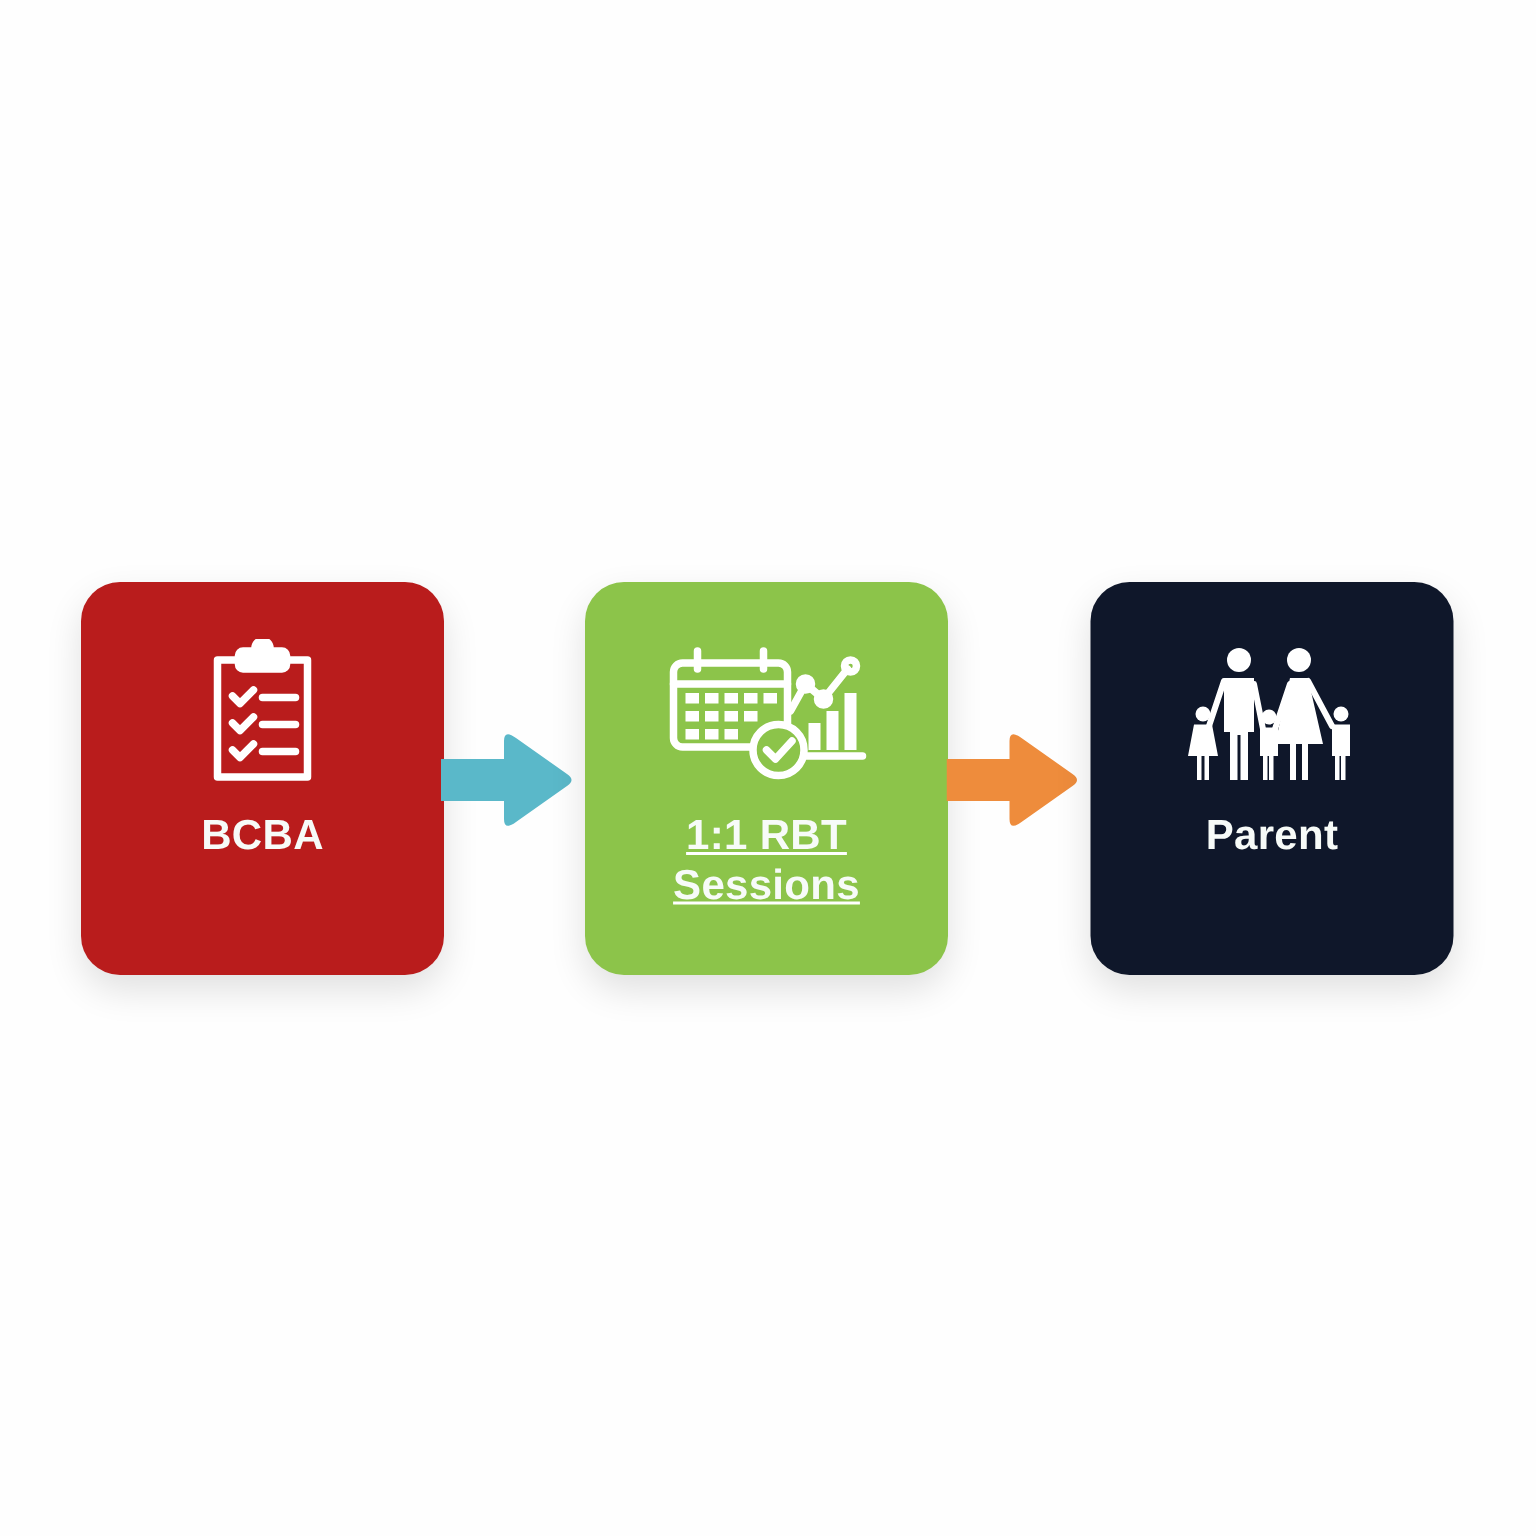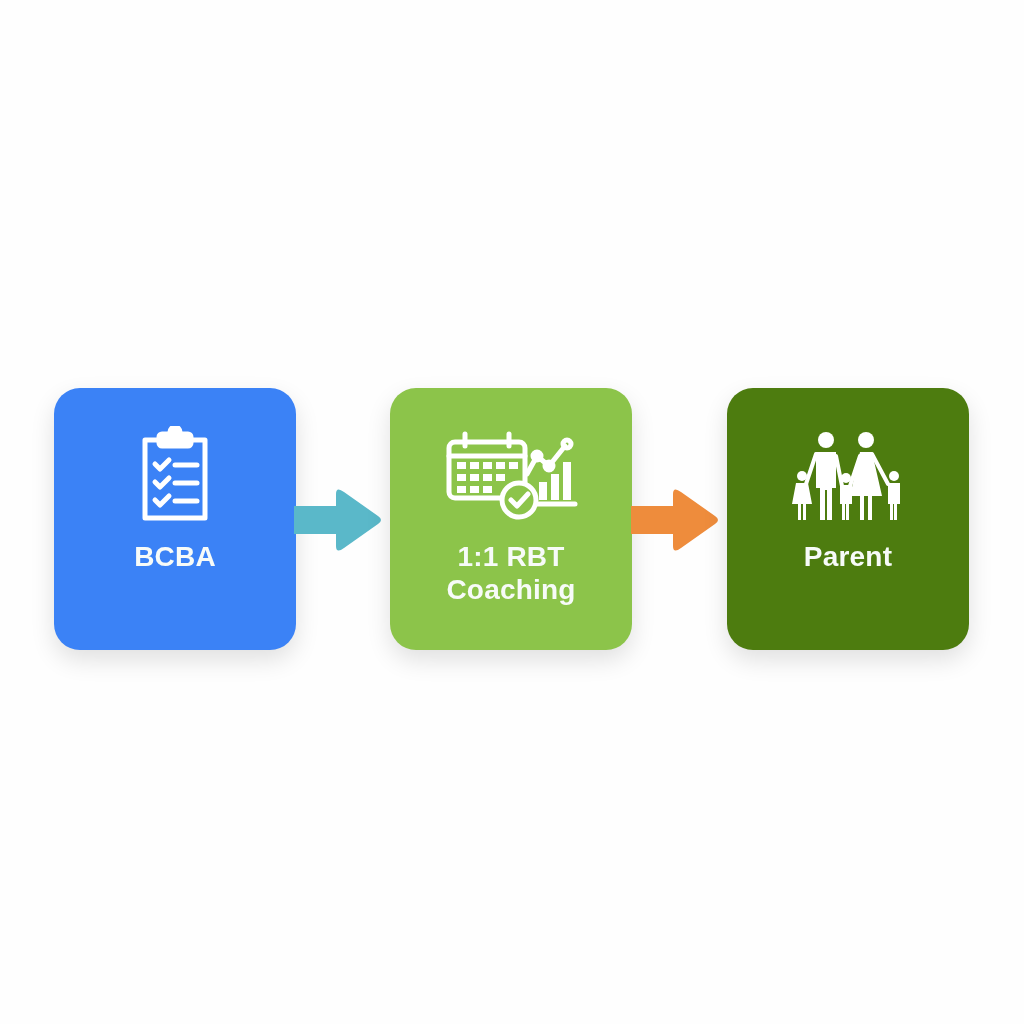--- a/index.html
+++ b/index.html
@@ -1,22 +1,22 @@
 <!DOCTYPE html>
 <html><head>
 <meta charset="utf-8">
 <style>
   html,body{margin:0;padding:0;background:#fefefe;}
   body{width:1024px;height:1024px;position:relative;overflow:hidden;font-family:"Liberation Sans",sans-serif;}
   .box{position:absolute;top:388px;width:242px;height:262px;border-radius:26px;box-shadow:0 10px 24px rgba(0,0,0,0.12);display:flex;flex-direction:column;align-items:center;color:#fff;}
   .box .icon{margin-top:38px;height:100px;display:flex;align-items:center;justify-content:center;}
   .box .label{margin-top:14px;font-size:28px;font-weight:bold;line-height:33px;text-align:center;color:#f7fbf8;letter-spacing:0.2px;}
-  #b1{left:54px;background:#3b82f6;}
-  #b2{left:390px;background:#8cc44a;}
-  #b3{left:727px;background:#4d7c0f;}
+  #b1{left:54px;background:#b91c1c;}
+  #b2{left:390px;background:#8cc44a;text-decoration:underline;}
+  #b3{left:727px;background:#0f172a;}
   .arrow{position:absolute;top:484px;width:90px;height:72px;}
   #a1{left:294px;}
   #a2{left:631px;}
 </style>
 </head>
 <body>
 
 <div id="b1" class="box">
   <div class="icon">
     <svg width="80" height="100" viewBox="0 0 80 100" fill="none" stroke="#fff" stroke-width="5" stroke-linecap="round" stroke-linejoin="round">
@@ -68,21 +68,21 @@
       <circle cx="94" cy="30" r="4"></circle>
         <circle cx="106" cy="40" r="4"></circle>
         <circle cx="124" cy="18" r="4"></circle>
       <line x1="80" y1="78" x2="132" y2="78"></line>
       <circle cx="76" cy="74" r="17" fill="#8cc44a"></circle>
       <path d="M68 74 l6 6 l11 -12"></path>
     </svg>
   </div>
   <div class="label">
     <div>1:1 RBT</div>
-    <div>Coaching</div>
+    <div>Sessions</div>
   </div>
 </div>
 
 <svg id="a2" class="arrow" viewBox="0 0 90 72">
   <path d="M0 22 H42 V10 Q42 2 50 8 L84 32 Q90 36 84 40 L50 64 Q42 70 42 62 V50 H0 Z" fill="#ee8c3c"></path>
 </svg>
 
 <div id="b3" class="box">
   <div class="icon">
     <svg width="116" height="100" viewBox="0 0 116 100" fill="#fff">

